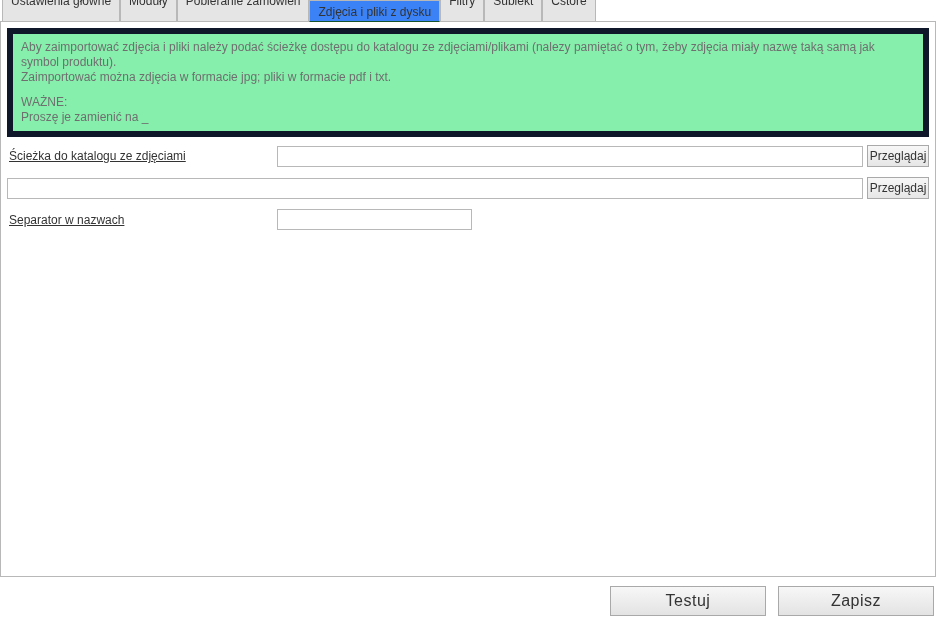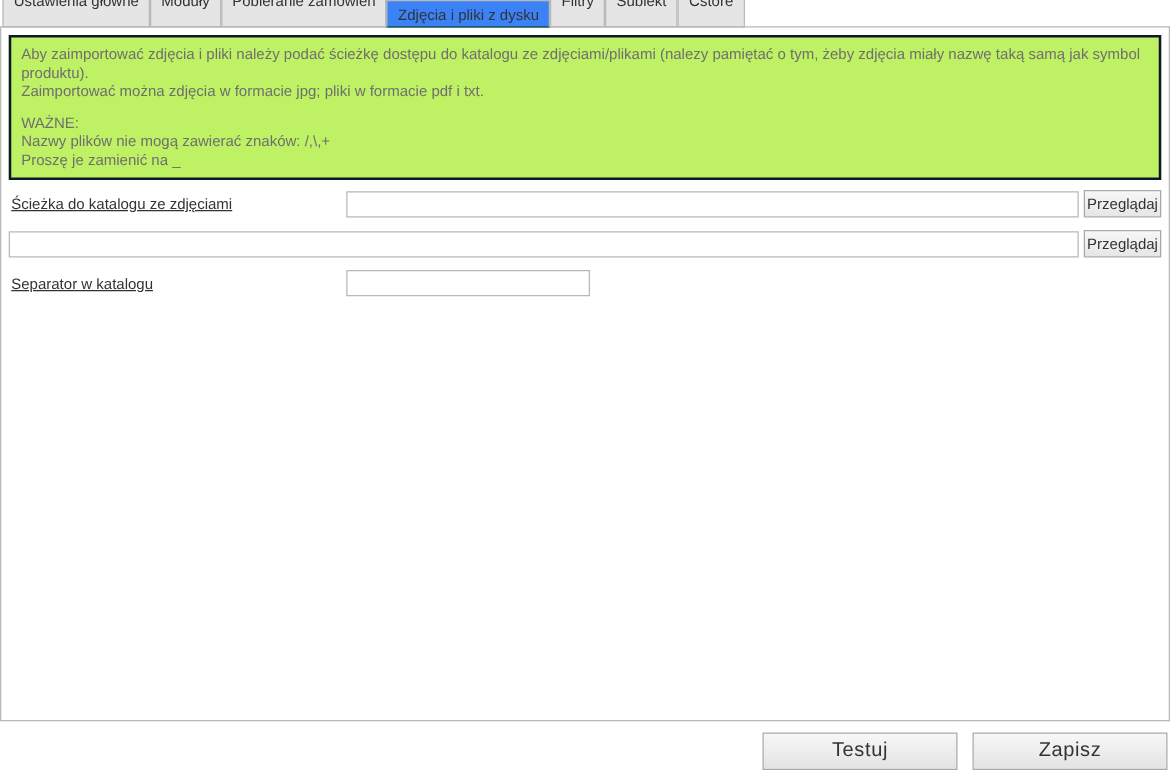--- a/index.html
+++ b/index.html
@@ -47,22 +47,22 @@
     border: 1px solid #b8b8b8;
     margin-top: -1px;
     flex: 1 1 auto;
     padding: 6px;
     display: flex;
     flex-direction: column;
     overflow: hidden;
     z-index: 1;
   }
   .infobox {
-    border: 2px solid #0f172a;
-    background: #bef264;
+    border: 6px solid #0f172a;
+    background: #86efac;
     padding: 6px 8px;
     color: #6f6f6f;
     line-height: 1.25;
   }
   .form-area {
     padding-top: 8px;
     text-decoration: underline;
   }
   .form-row {
     display: flex;
@@ -138,21 +138,20 @@
     <div class="tab">Subiekt</div>
     <div class="tab">Cstore</div>
   </div>
 
   <div class="panel-outer">
     <div class="infobox">
       <div>Aby zaimportować zdjęcia i pliki należy podać ścieżkę dostępu do katalogu ze zdjęciami/plikami (nalezy pamiętać o tym, żeby zdjęcia miały nazwę taką samą jak symbol produktu).</div>
       <div>Zaimportować można zdjęcia w formacie jpg; pliki w formacie pdf i txt.</div>
       <div style="height:10px"></div>
       <div>WAŻNE:</div>
-      <div>Nazwy plików nie mogą zawierać znaków: /,\,+</div>
       <div>Proszę je zamienić na _</div>
     </div>
 
     <div class="form-area">
 
       <div class="form-row">
         <div class="form-label">Ścieżka do katalogu ze zdjęciami</div>
         <div class="form-input">
           <input type="text" value="" style="">
         </div>
@@ -164,21 +163,21 @@
       <div class="form-row">
         <div class="form-input">
           <input type="text" value="" style="">
         </div>
         <div class="browse-cell">
           <button class="browse">Przeglądaj</button>
         </div>
       </div>
 
       <div class="form-row">
-        <div class="form-label">Separator w katalogu</div>
+        <div class="form-label">Separator w nazwach</div>
         <div class="form-input short">
           <input type="text" value="" style="">
         </div>
       </div>
 
     </div>
   </div>
 
   <div class="footer">
     <button class="big">Testuj</button>

